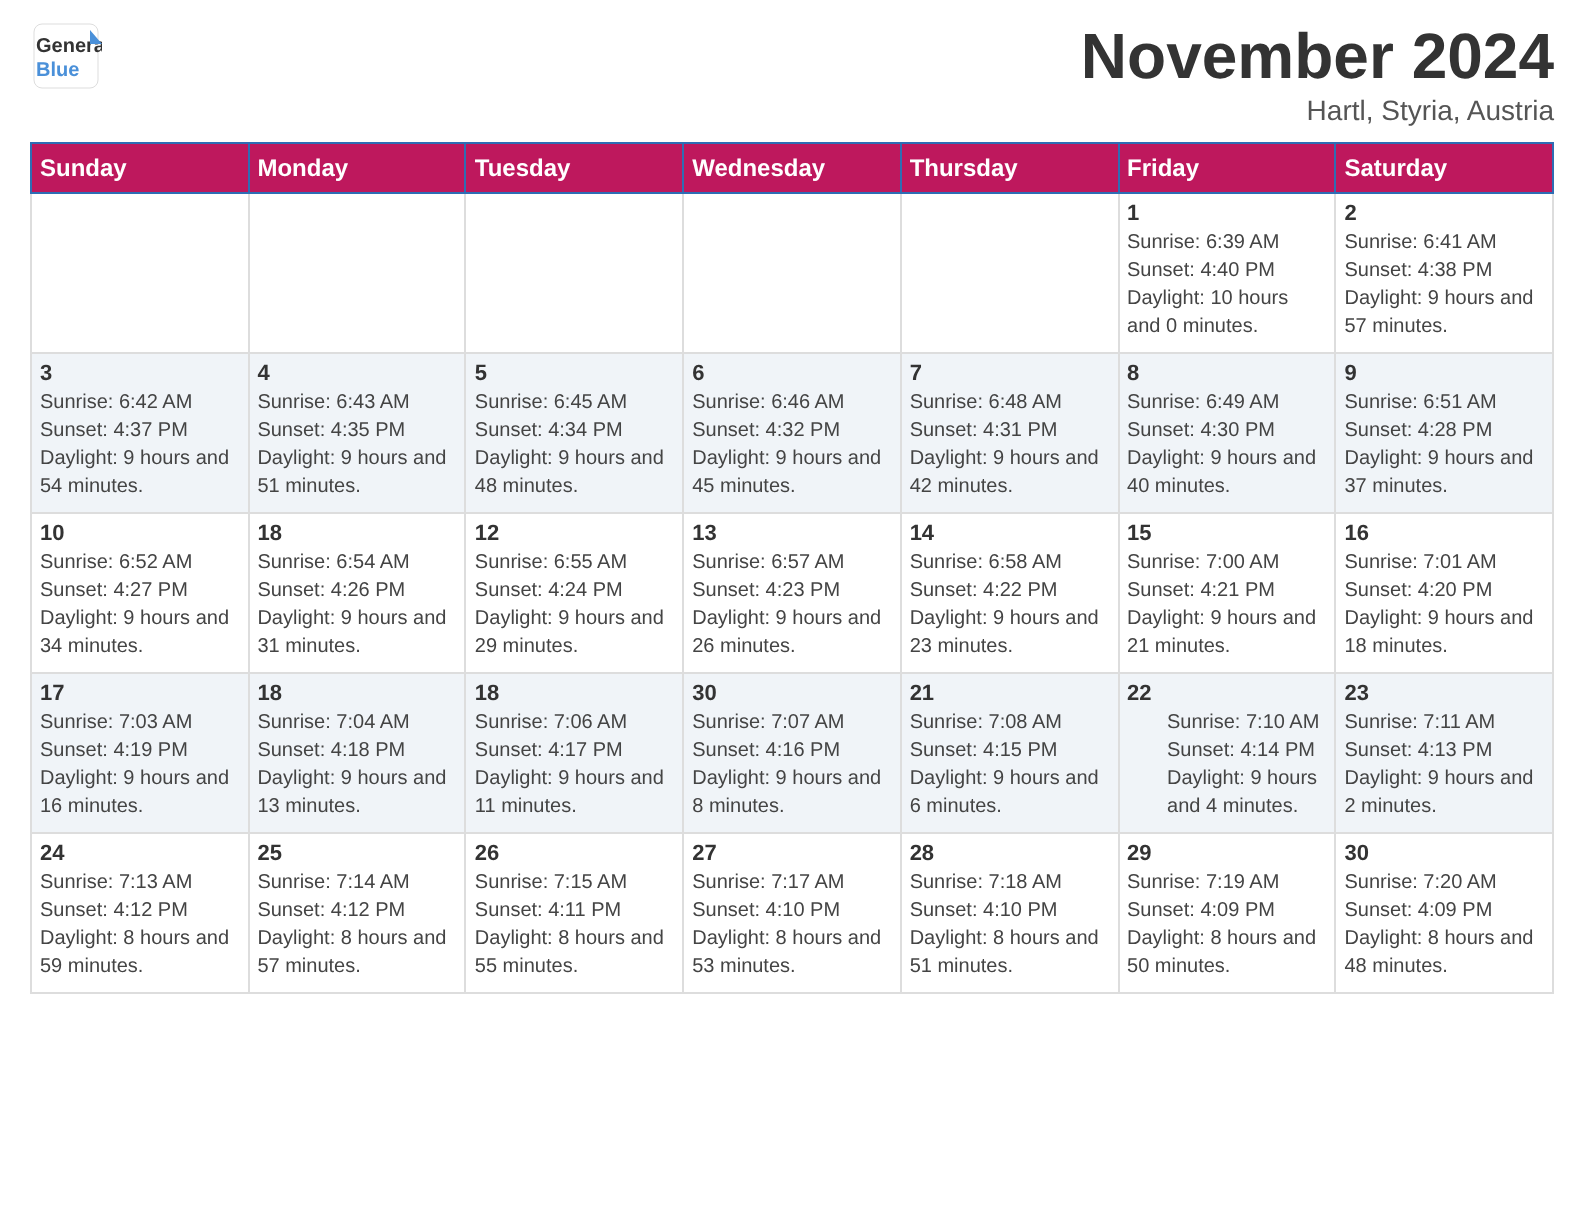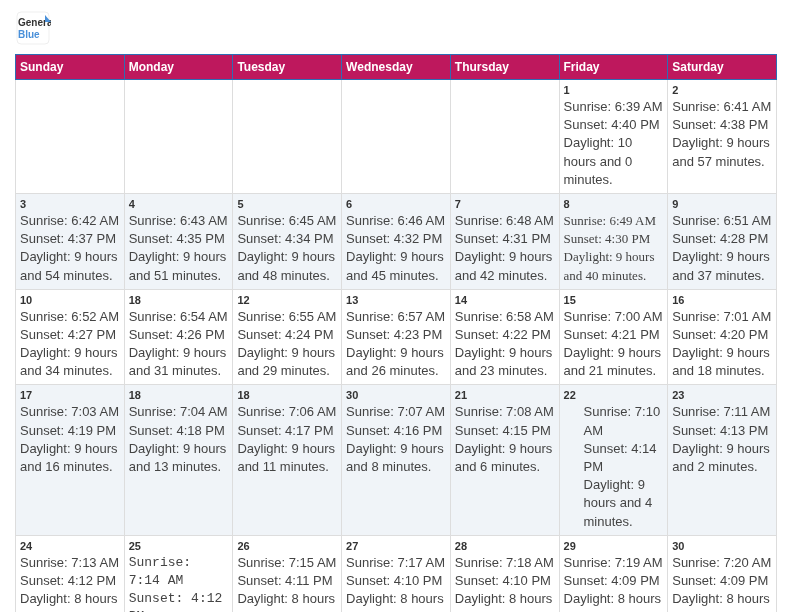--- a/index.html
+++ b/index.html
@@ -71,21 +71,21 @@
       vertical-align: top;
     }
     .day-num {
       font-weight: bold;
       font-size: 11px;
       display: block;
       margin-bottom: 2px;
     }
     .day-info {
       line-height: 1.4;
-      font-size: 13px;
+      font-size: 10px;
       color: #444;
     }
     .empty-cell {
       background: #fff;
     }
     tbody tr:nth-child(even) .empty-cell {
       background: #f0f4f8;
     }
   </style>
 </head>
@@ -97,20 +97,22 @@
     <div style="display:flex;align-items:center;gap:4px;">
       <svg width="36" height="36" viewBox="0 0 36 36">
         <rect x="2" y="2" width="32" height="32" rx="4" fill="white" stroke="#ddd" stroke-width="0.5"></rect>
         <text x="3" y="16" font-size="10" font-weight="bold" font-family="Arial" fill="#333">General</text>
         <text x="3" y="28" font-size="10" font-weight="bold" font-family="Arial" fill="#4a90d9">Blue</text>
         <polygon points="30,5 36,12 30,12" fill="#4a90d9"></polygon>
       </svg>
     </div>
   </div>
     <div class="title-block">
+      <div class="main-title">November 2024</div>
+      <div class="sub-title">Hartl, Styria, Austria</div>
     </div>
   </div>
 
   <table>
     <thead>
       <tr>
         <th>Sunday</th>
         <th>Monday</th>
         <th>Tuesday</th>
         <th>Wednesday</th>
@@ -165,21 +167,21 @@
 Daylight: 9 hours and 45 minutes.</div>
           </td>
           <td>
             <span class="day-num">7</span>
             <div class="day-info" style="white-space: pre-line;">Sunrise: 6:48 AM
 Sunset: 4:31 PM
 Daylight: 9 hours and 42 minutes.</div>
           </td>
           <td>
             <span class="day-num">8</span>
-            <div class="day-info" style="white-space: pre-line; font-family: Liberation Serif, serif;">Sunrise: 6:49 AM
+            <div class="day-info" style="white-space: pre-line;">Sunrise: 6:49 AM
 Sunset: 4:30 PM
 Daylight: 9 hours and 40 minutes.</div>
           </td>
           <td>
             <span class="day-num">9</span>
             <div class="day-info" style="white-space: pre-line;">Sunrise: 6:51 AM
 Sunset: 4:28 PM
 Daylight: 9 hours and 37 minutes.</div>
           </td>
         </tr>
@@ -273,21 +275,21 @@
         </tr>
         <tr>
           <td>
             <span class="day-num">24</span>
             <div class="day-info" style="white-space: pre-line;">Sunrise: 7:13 AM
 Sunset: 4:12 PM
 Daylight: 8 hours and 59 minutes.</div>
           </td>
           <td>
             <span class="day-num">25</span>
-            <div class="day-info" style="white-space: pre-line; font-family: Liberation Mono, monospace;">Sunrise: 7:14 AM
+            <div class="day-info" style="white-space: pre-line;">Sunrise: 7:14 AM
 Sunset: 4:12 PM
 Daylight: 8 hours and 57 minutes.</div>
           </td>
           <td>
             <span class="day-num">26</span>
             <div class="day-info" style="white-space: pre-line;">Sunrise: 7:15 AM
 Sunset: 4:11 PM
 Daylight: 8 hours and 55 minutes.</div>
           </td>
           <td>

